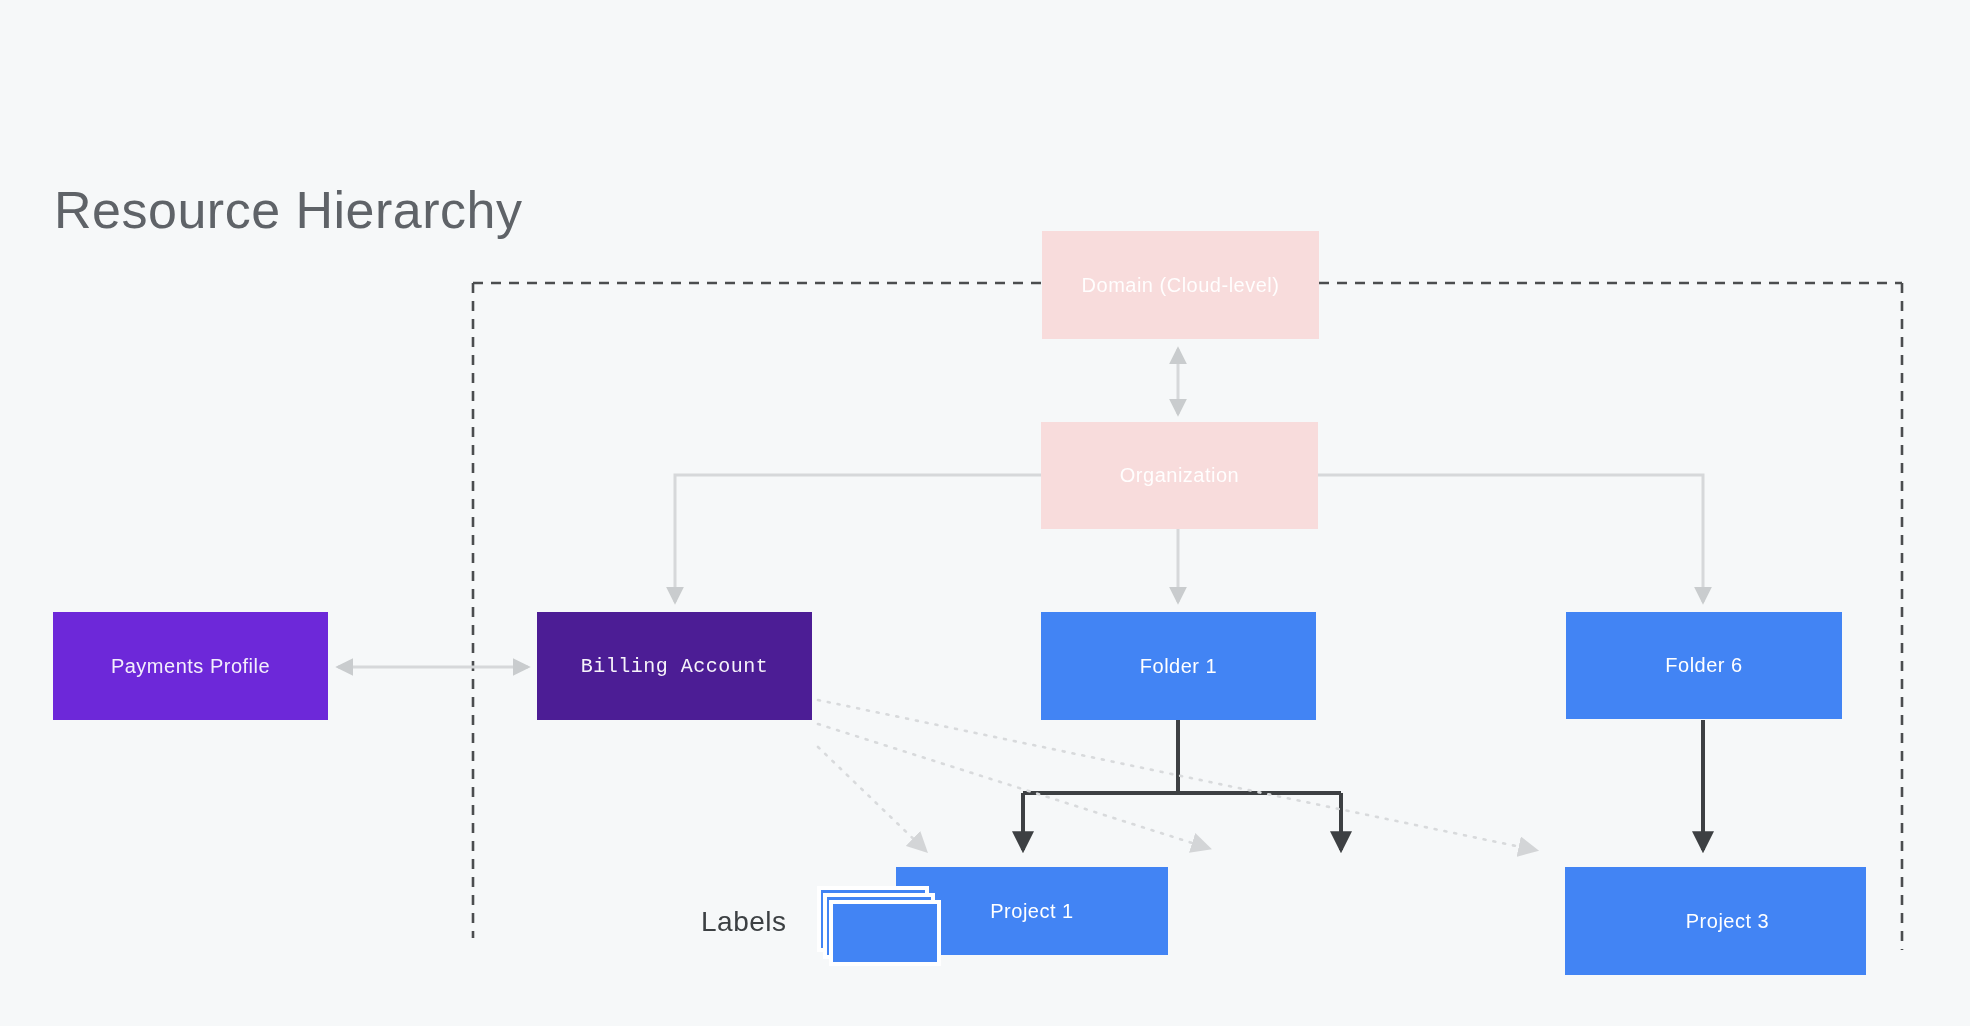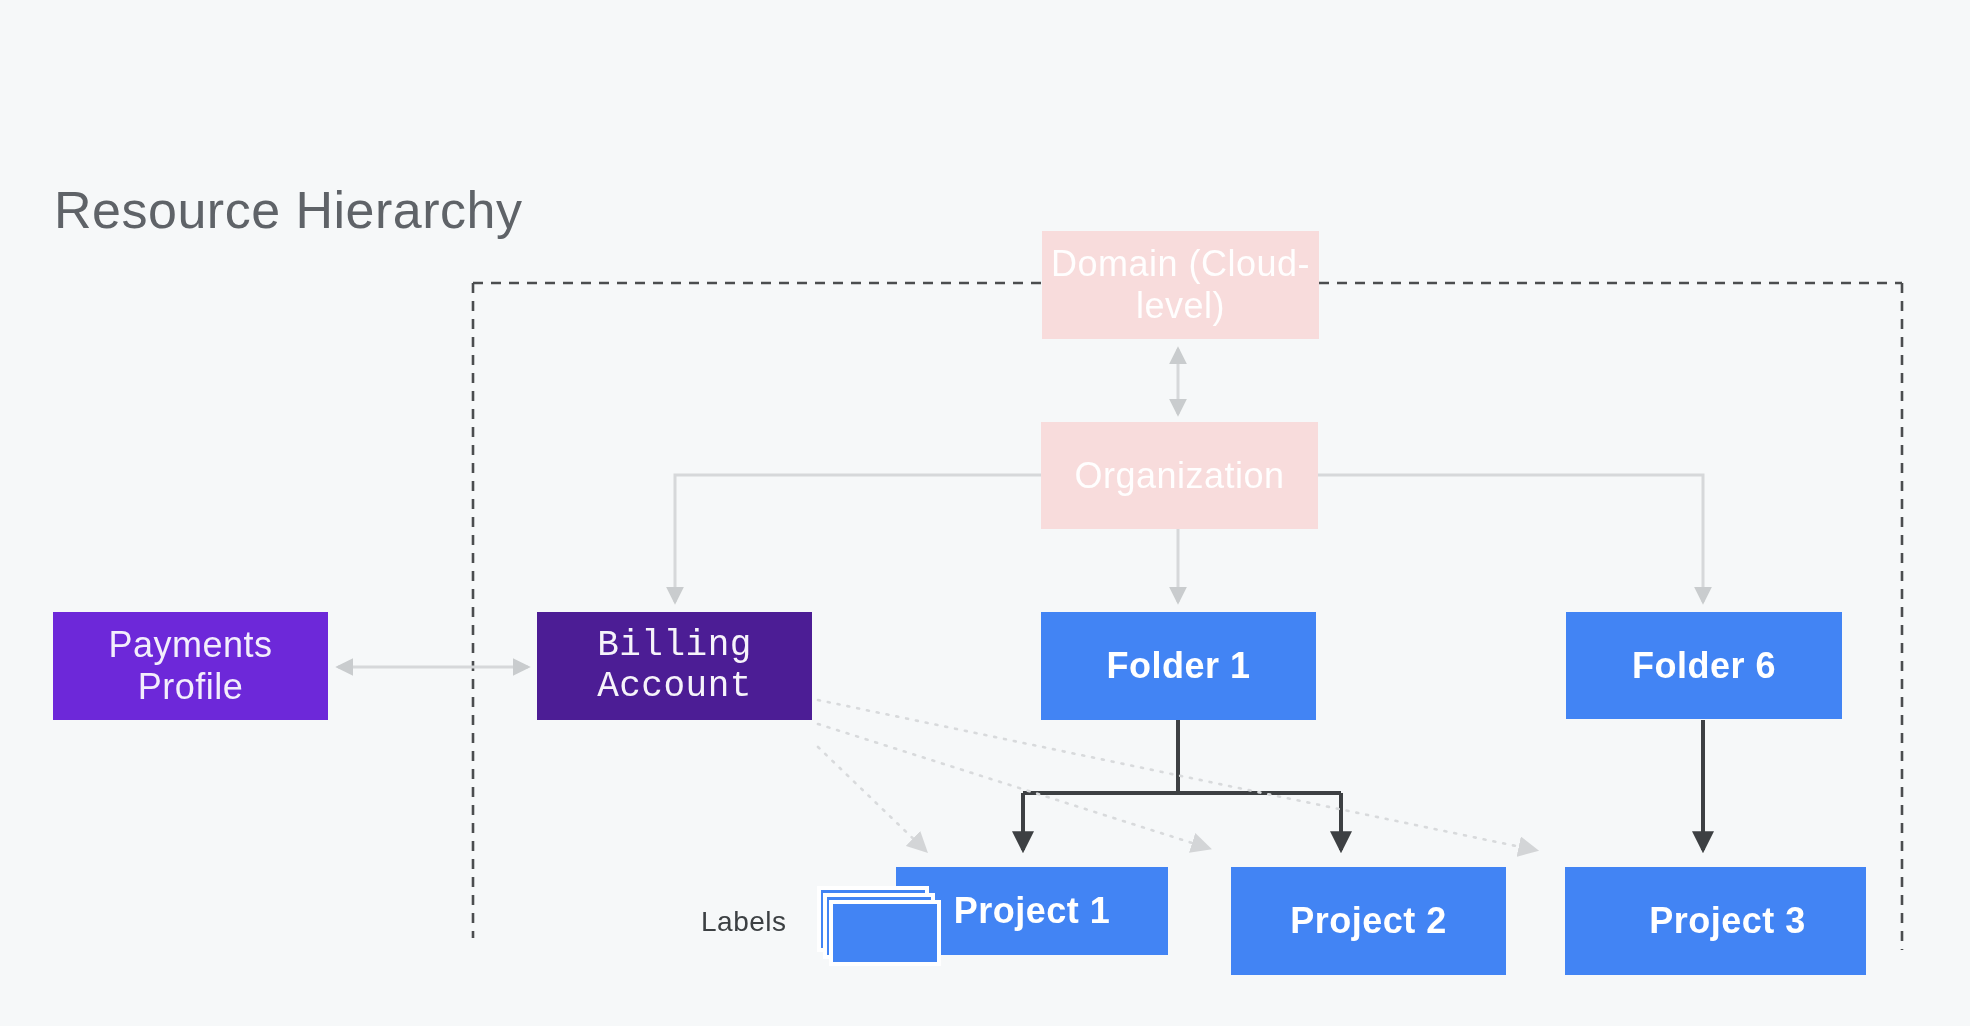--- a/index.html
+++ b/index.html
@@ -19,29 +19,29 @@
     position: absolute;
     left: 0; top: 0;
     z-index: 1;
   }
   .node {
     position: absolute;
     z-index: 2;
     display: flex;
     align-items: center;
     justify-content: center;
-    font-size: 36px;
+    font-size: 20px;
     letter-spacing: 0.5px;
     color: rgba(255,255,255,0.95);
     text-align: center;
   }
   .node.pink   { background: #f8dcdc; }
   .node.green  { background: #4c1d95; font-family: Liberation Mono, monospace; }
   .node.cream  { background: #6d28d9; color: rgba(255,255,255,0.92); }
-  .node.blue   { background: #4284f4; color: #ffffff; font-weight: bold; }
+  .node.blue   { background: #4284f4; color: #ffffff; font-weight: normal; }
 
   #page-title {
     position: absolute;
     left: 54px; top: 180px;
     z-index: 2;
     font-size: 52px;
     color: #5f6368;
     letter-spacing: 0.5px;
     text-align: right;
   }
@@ -173,23 +173,20 @@
   </div>
 
   <div class="node blue" style="left:1566px; top:612px; width:276px; height:107px;">
     <span>Folder 6</span>
   </div>
 
   <div class="node blue" style="left:896px; top:867px; width:272px; height:88px;">
     <span>Project 1</span>
   </div>
 
-  <div class="node blue" style="left:1231px; top:867px; width:275px; height:108px;">
-    <span>Project 2</span>
-  </div>
 
   <div class="node blue" style="left:1565px; top:867px; width:277px; height:108px;padding-left:24px;">
     <span>Project 3</span>
   </div>
 
   <div id="labels-caption">Labels</div>
   <div>
     <div class="label-card" style="left:817px; top:886px;"></div>
     <div class="label-card" style="left:823px; top:893px;"></div>
     <div class="label-card" style="left:829px; top:900px;"></div>

